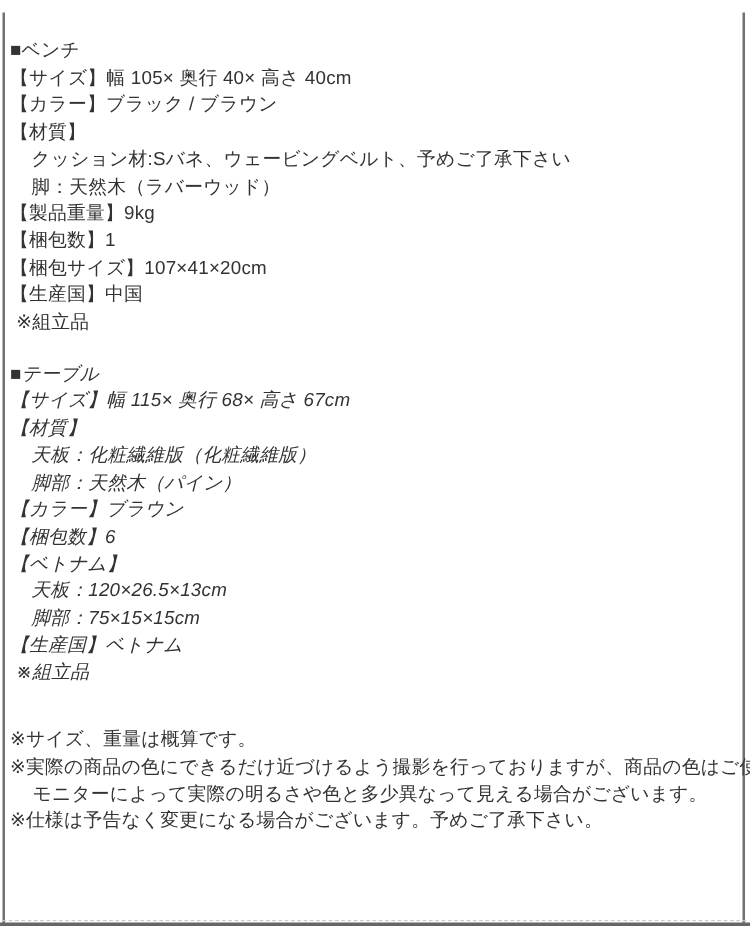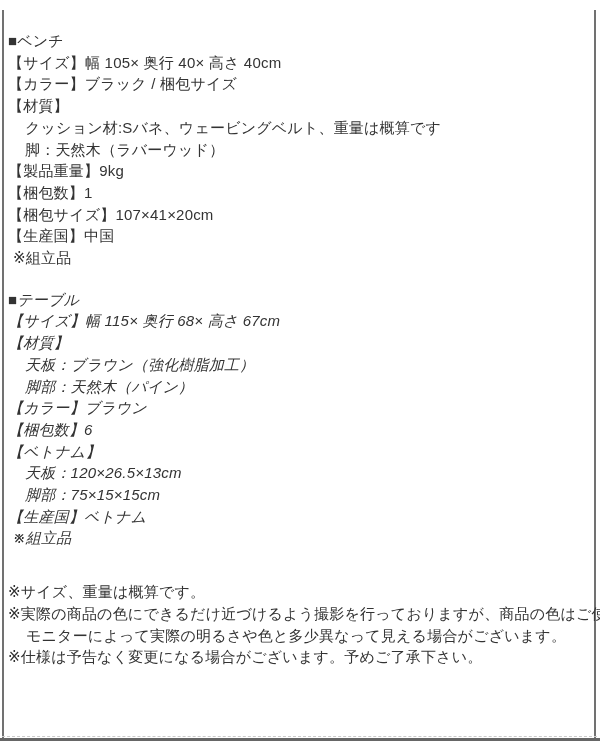--- a/index.html
+++ b/index.html
@@ -56,36 +56,36 @@
 </style>
 </head>
 <body>
 
 <div class="panel">
   <div class="content">
 
     <section>
       <div class="line">■ベンチ</div>
       <div class="line">【サイズ】幅 105× 奥行 40× 高さ 40cm</div>
-      <div class="line">【カラー】ブラック / 梱包サイズ</div>
+      <div class="line">【カラー】ブラック / ブラウン</div>
       <div class="line">【材質】</div>
-      <div class="line indent-sub">クッション材:Sバネ、ウェービングベルト、重量は概算です</div>
+      <div class="line indent-sub">クッション材:Sバネ、ウェービングベルト、予めご了承下さい</div>
       <div class="line indent-sub">脚：天然木（ラバーウッド）</div>
       <div class="line">【製品重量】9kg</div>
       <div class="line">【梱包数】1</div>
       <div class="line">【梱包サイズ】107×41×20cm</div>
       <div class="line">【生産国】中国</div>
       <div class="line indent-note">※組立品</div>
     </section>
 
     <section class="section-table">
       <div class="line">■テーブル</div>
       <div class="line">【サイズ】幅 115× 奥行 68× 高さ 67cm</div>
       <div class="line">【材質】</div>
-      <div class="line indent-sub">天板：ブラウン（強化樹脂加工）</div>
+      <div class="line indent-sub">天板：化粧繊維版（化粧繊維版）</div>
       <div class="line indent-sub">脚部：天然木（パイン）</div>
       <div class="line">【カラー】ブラウン</div>
       <div class="line">【梱包数】6</div>
       <div class="line">【ベトナム】</div>
       <div class="line indent-sub">天板：120×26.5×13cm</div>
       <div class="line indent-sub">脚部：75×15×15cm</div>
       <div class="line">【生産国】ベトナム</div>
       <div class="line indent-note">※組立品</div>
     </section>
 

